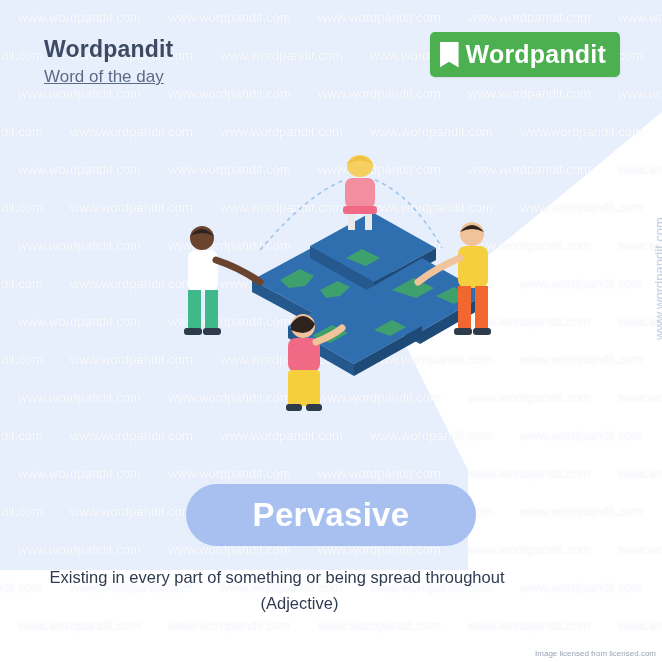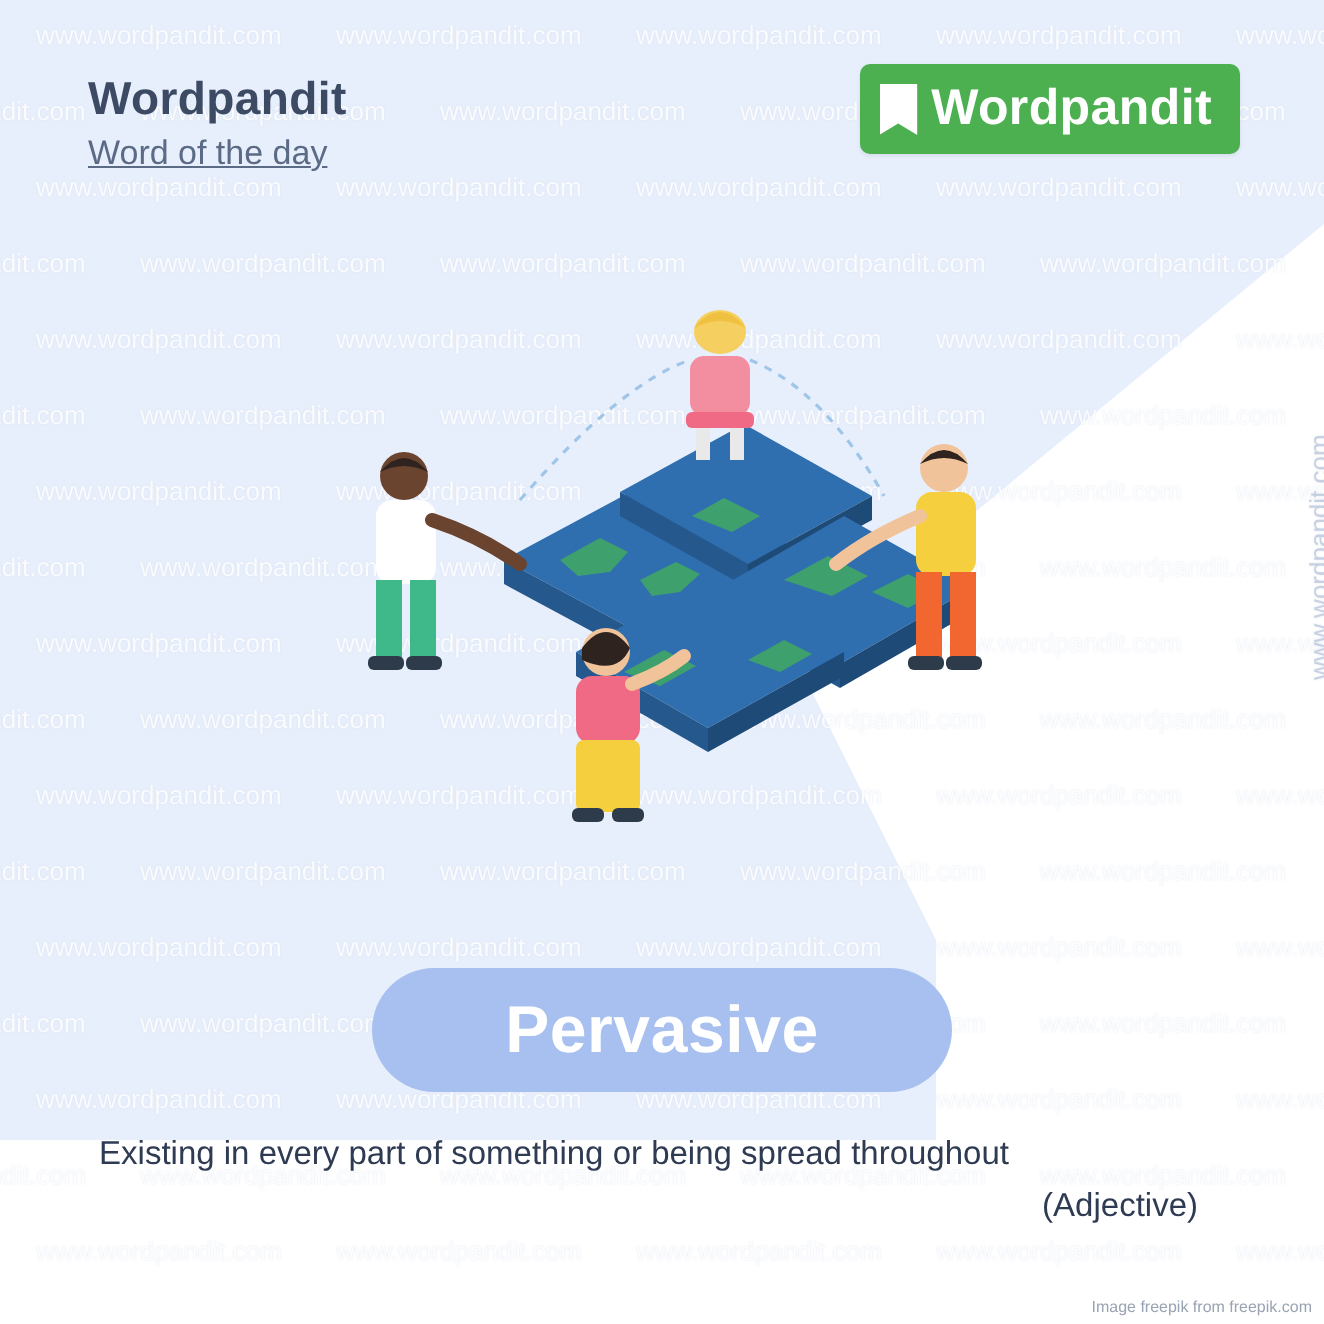--- a/index.html
+++ b/index.html
@@ -77,21 +77,21 @@
   .word-text{
     color:#ffffff;font-size:33px;font-weight:bold;letter-spacing:0.3px;
   }
 
   
   .definition{
     position:absolute;left:0;top:568px;width:554px;text-align:center;z-index:6;
     color:#2f3b52;font-size:16.5px;
   }
   .pos{
-    position:absolute;left:0;top:594px;width:599px;text-align:right;z-index:6;
+    position:absolute;left:0;top:594px;width:599px;text-align:center;z-index:6;
     color:#2f3b52;font-size:16.5px;
   }
   .credit{
     position:absolute;right:6px;bottom:4px;z-index:7;
     color:#9aa3b2;font-size:8px;
   }
 </style>
 </head>
 <body>
 
@@ -277,14 +277,14 @@
       <span class="wm" style="left: 370px; top: 580px;">www.wordpandit.com</span>
       <span class="wm" style="left: 520px; top: 580px;">www.wordpandit.com</span>
       <span class="wm" style="left: 18px; top: 618px;">www.wordpandit.com</span>
       <span class="wm" style="left: 168px; top: 618px;">www.wordpandit.com</span>
       <span class="wm" style="left: 318px; top: 618px;">www.wordpandit.com</span>
       <span class="wm" style="left: 468px; top: 618px;">www.wordpandit.com</span>
       <span class="wm" style="left: 618px; top: 618px;">www.wordpandit.com</span>
       <span class="wm side" style="left: 652px; top: 340px;">www.wordpandit.com</span>
     </div>
 
-  <div class="credit">Image freepik from freepik.com</div>
+  <div class="credit">Image licensed from licensed.com</div>
 </div>
 
 </body></html>

